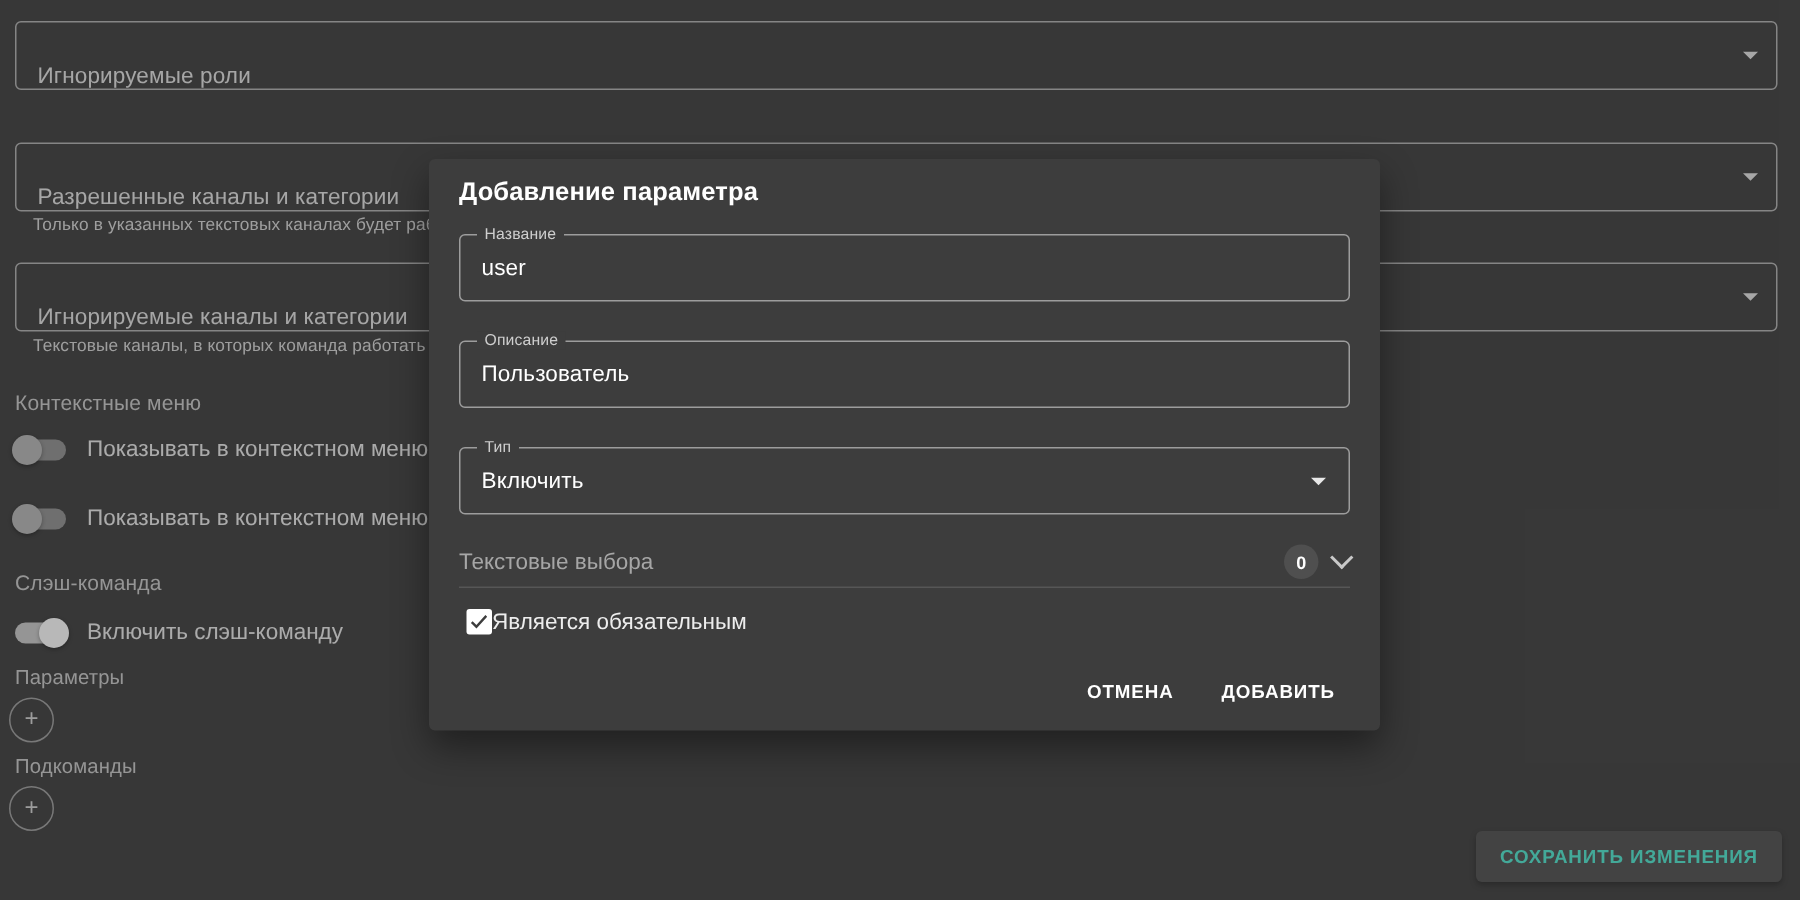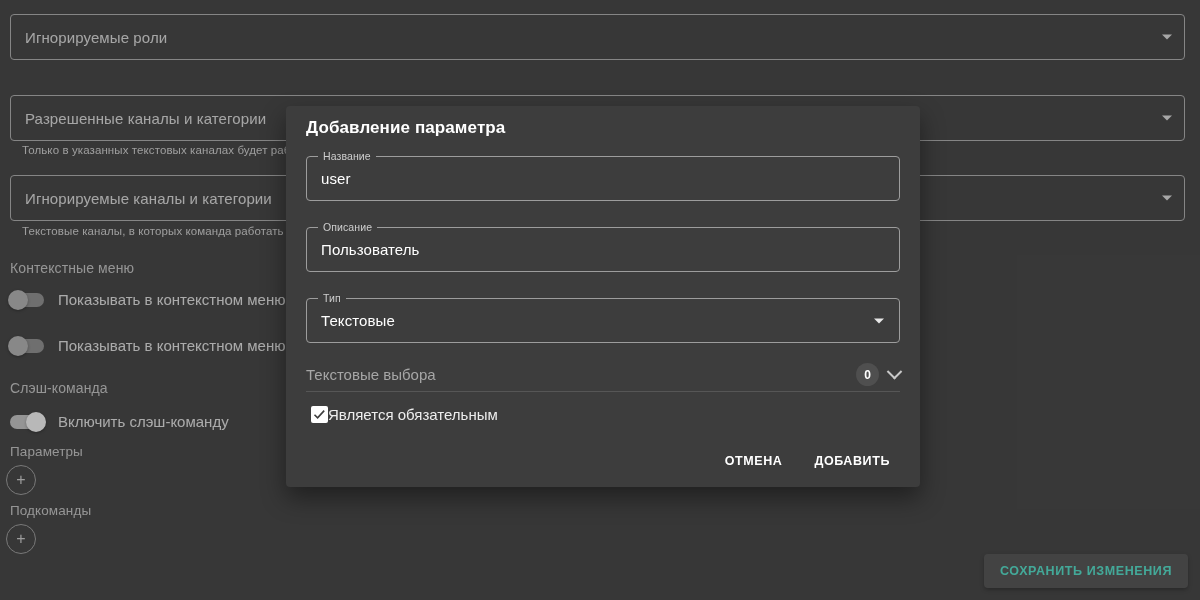--- a/index.html
+++ b/index.html
@@ -29,21 +29,21 @@
     inset: 0;
     opacity: 1;
   }
 
   .select-field {
     position: absolute;
     border: 1px solid #b9b9b9;
     border-radius: 4px;
     background: transparent;
     display: flex;
-    align-items: center;
+    align-items: flex-end;
     padding: 0 14px;
   }
   .select-label {
     font-size: 15px;
     color: #e6e6e6;
     letter-spacing: .1px;
   }
   .select-arrow {
     position: absolute;
     right: 12px;
@@ -348,21 +348,21 @@
       <span class="tf-value">user</span>
     </div>
 
     <div class="tf" style="top:121px;">
       <span class="tf-legend">Описание</span>
       <span class="tf-value">Пользователь</span>
     </div>
 
     <div class="tf" style="top:192px;">
       <span class="tf-legend">Тип</span>
-      <span class="tf-value">Текстовые</span>
+      <span class="tf-value">Включить</span>
       <span class="tf-arrow"></span>
     </div>
 
     <div class="choices-row" style="top:252px;">
       <span class="choices-label">Текстовые выбора</span>
       <span class="choices-right">
         <span class="count-badge">0</span>
         <span class="chev"></span>
       </span>
     </div>

